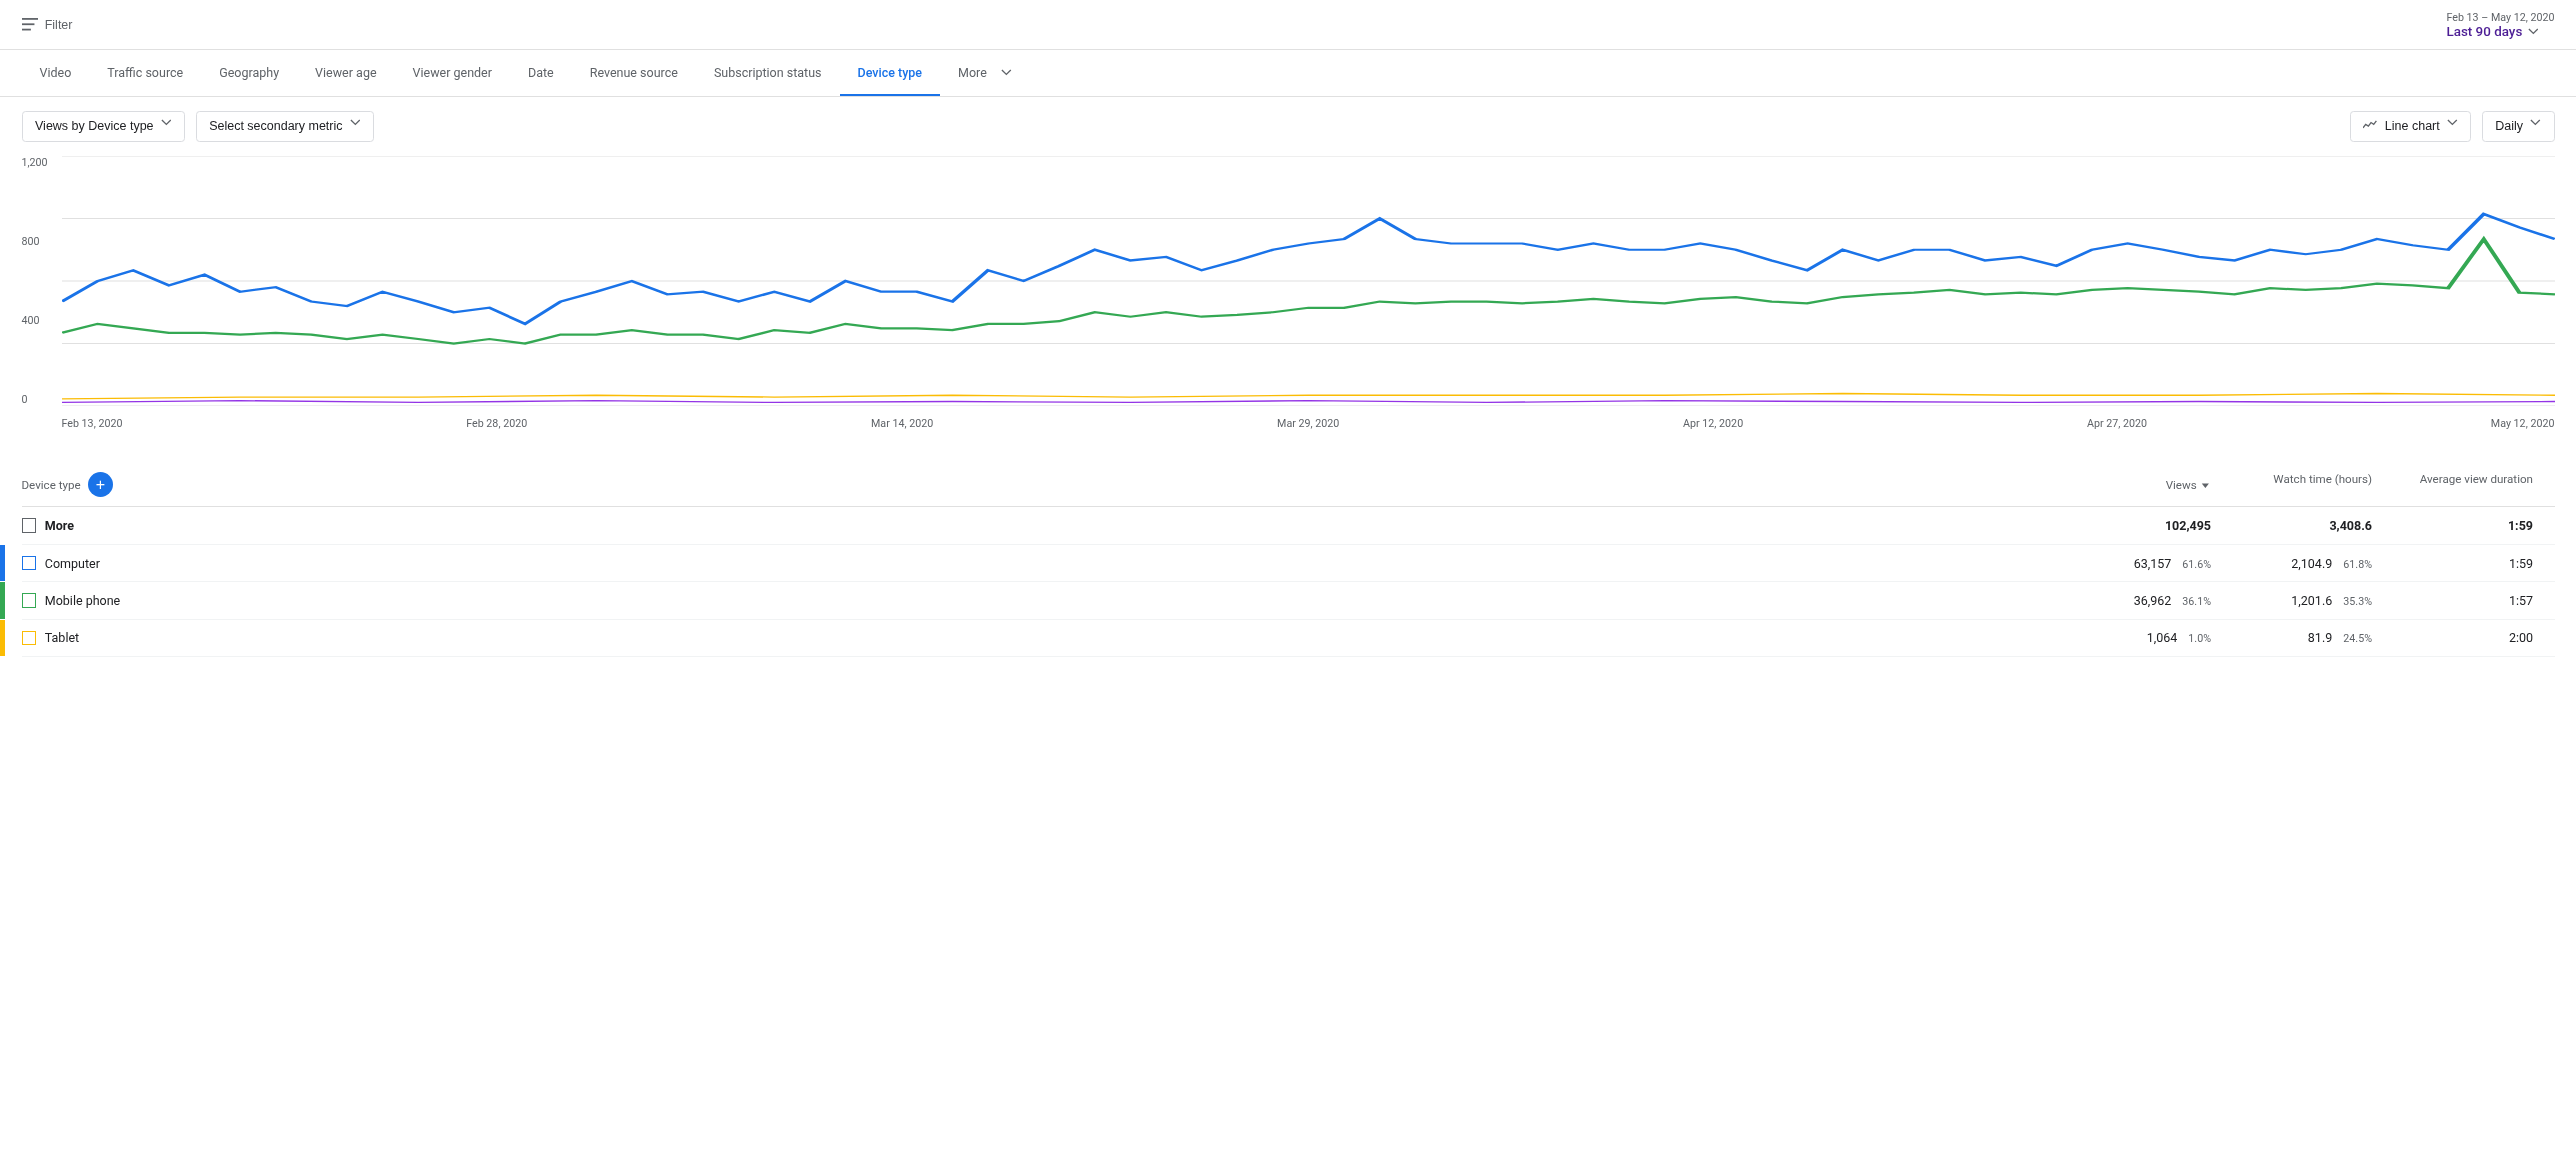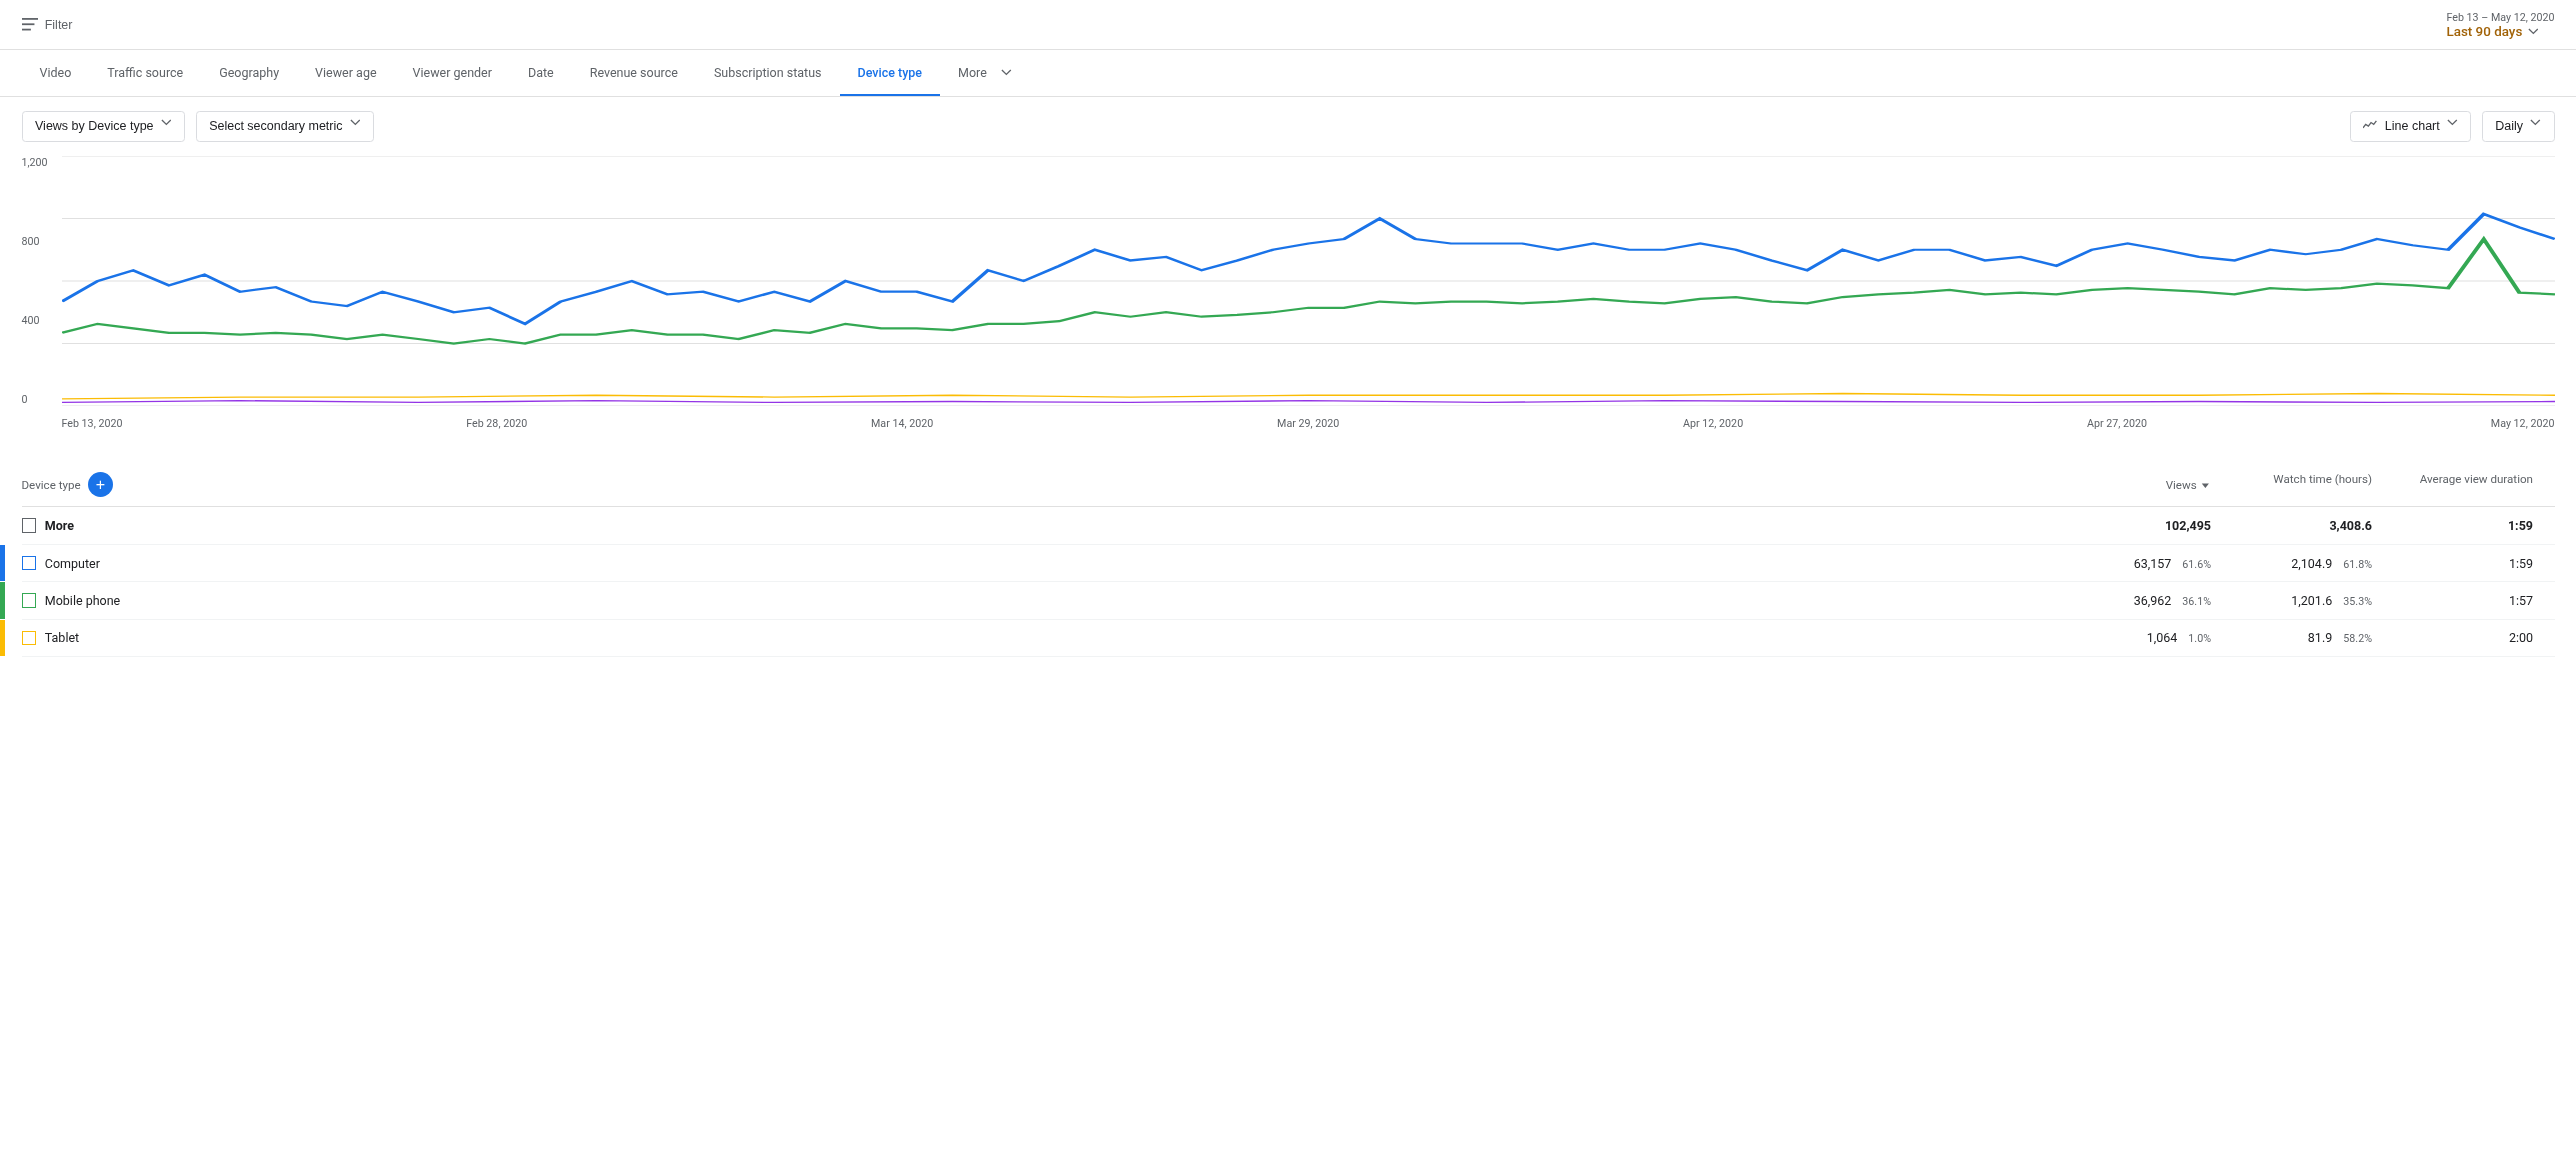--- a/index.html
+++ b/index.html
@@ -13,21 +13,21 @@
       padding: 10.7px 21.5px;
       border-bottom: 0.9px solid #e0e0e0;
     }
     .filter-btn {
       display: flex; align-items: center; gap: 7.2px; color: #5f6368; cursor: pointer; background: none; border: none; font-size: 12.5px;
     }
     .date-range {
       text-align: right; cursor: pointer;
     }
     .date-range .date-label { font-size: 10.7px; color: #5f6368; }
-    .date-range .date-value { font-size: 13.4px; font-weight: 500; color: #a16207; display: flex; align-items: center; gap: 5.4px; }
+    .date-range .date-value { font-size: 13.4px; font-weight: 500; color: #4c1d95; display: flex; align-items: center; gap: 5.4px; }
 
     
     .nav-tabs {
       display: flex;
       align-items: center;
       border-bottom: 0.9px solid #e0e0e0;
       padding: 0 21.5px;
       overflow-x: auto;
     }
     .nav-tab {
@@ -492,18 +492,18 @@
     <div class="row-device">
       <div class="checkbox" style="border-color:#fbbc04;"></div>
       <span>Tablet</span>
     </div>
     <div class="row-views">
       <span>1,064</span>
       <span class="pct">1.0%</span>
     </div>
     <div class="row-watch">
       <span>81.9</span>
-      <span class="pct">58.2%</span>
+      <span class="pct">24.5%</span>
     </div>
     <div class="row-avg">2:00</div>
   </div>
 </div>
 
 
 </body></html>

